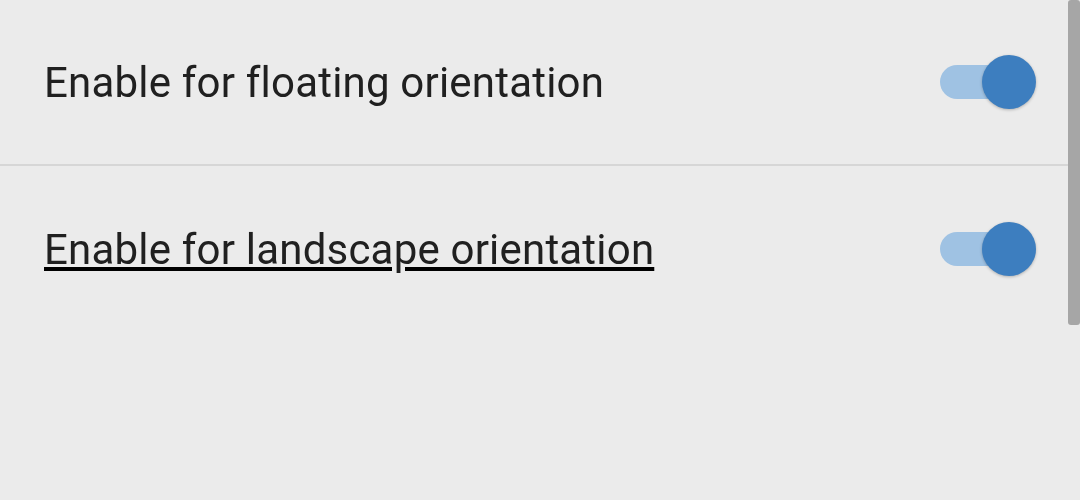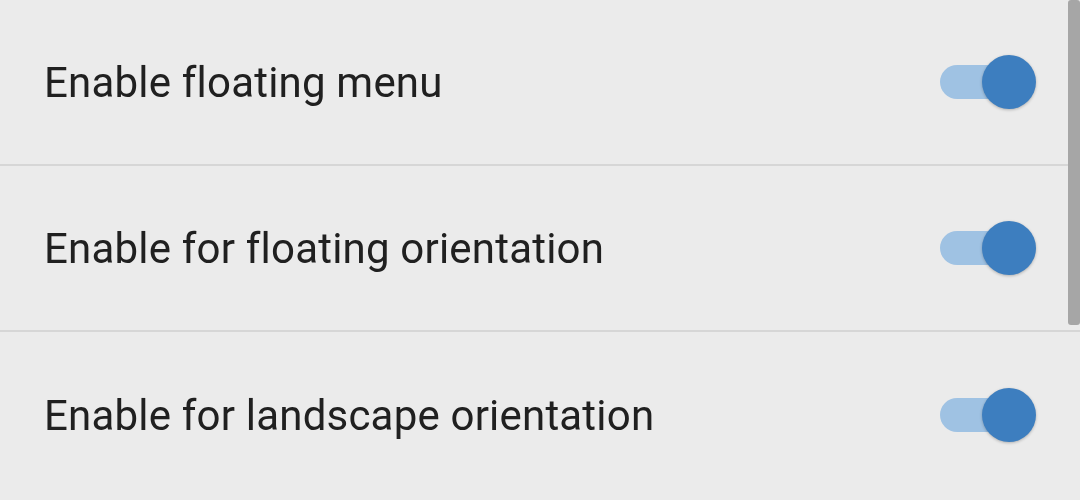--- a/index.html
+++ b/index.html
@@ -22,20 +22,21 @@
     .setting-row {
       display: flex;
       align-items: center;
       justify-content: space-between;
       padding: 0 44px;
       height: 166px;
       border-bottom: 2px solid #d6d6d6;
     }
     .setting-row:last-child {
       border-bottom: none;
+      text-decoration: underline;
     }
     .setting-label {
       font-size: 42px;
       color: #202020;
       font-weight: 400;
       letter-spacing: 0.2px;
     }
     .toggle {
       position: relative;
       width: 96px;
@@ -72,27 +73,20 @@
       height: 325px;
       background: #a6a6a6;
       border-radius: 3px;
     }
   </style>
 </head>
 <body>
 
 <div class="settings-list">
 
-  <div class="setting-row">
-    <span class="setting-label">Enable floating menu</span>
-    <div class="toggle">
-      <div class="toggle-track"></div>
-      <div class="toggle-thumb"></div>
-    </div>
-  </div>
 
   <div class="setting-row">
     <span class="setting-label">Enable for floating orientation</span>
     <div class="toggle">
       <div class="toggle-track"></div>
       <div class="toggle-thumb"></div>
     </div>
   </div>
 
   <div class="setting-row">

